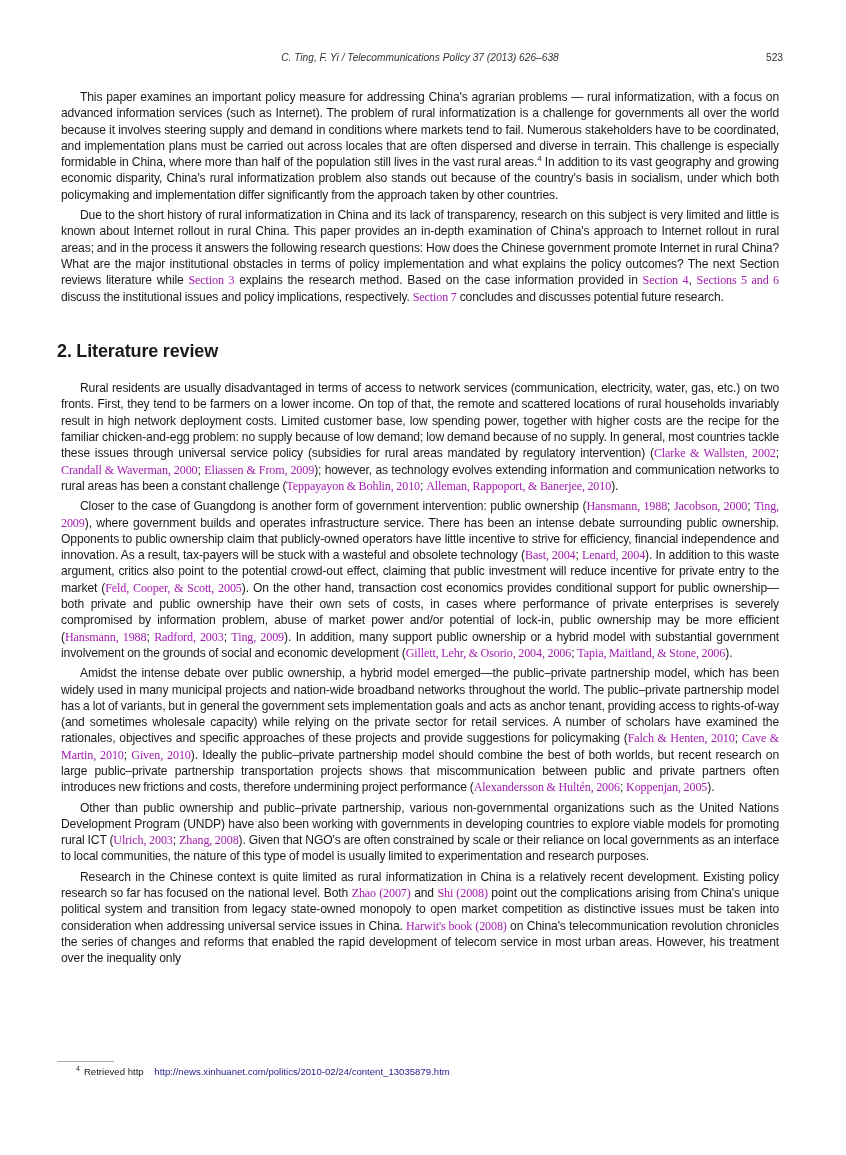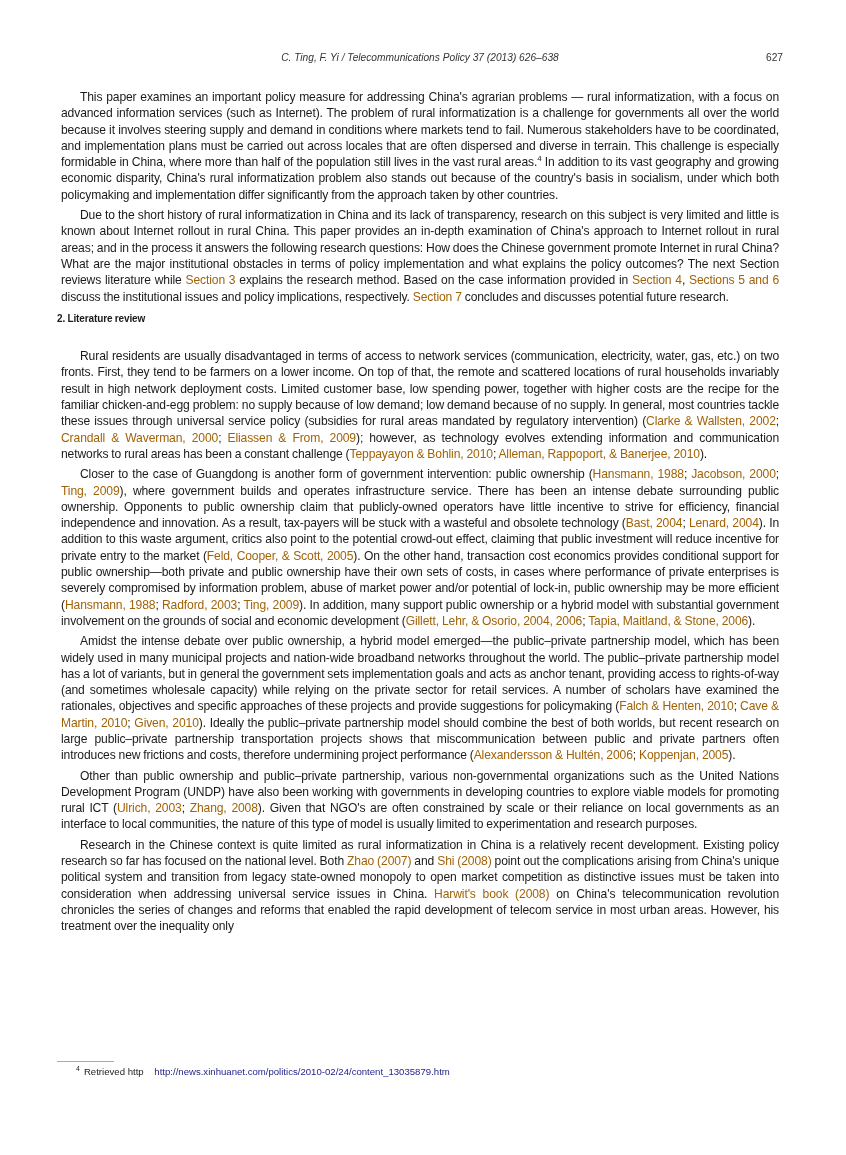--- a/index.html
+++ b/index.html
@@ -13,41 +13,41 @@
     font-size: 10.2px; font-style: italic; color: #333;
   }
   .running-head .rh-title { position: absolute; left: 0; right: 0; text-align: center; }
   .running-head .rh-page { position: absolute; right: 0; font-style: normal; }
   .body-text {
     position: absolute; top: 85px; left: 57px; width: 726px;
     font-size: 12.1px; line-height: 16.3px; text-align: justify;
     letter-spacing: -0.12px; word-spacing: -0.3px;
   }
   .body-text p { margin: 4px; text-indent: 19px; }
-  a.cite, a.xref { color: #a16207; text-decoration: none; }
+  a.cite, a.xref { color: #a21caf; text-decoration: none; font-family: Liberation Serif, serif; }
   sup.fnref { font-size: 8px; line-height: 0; vertical-align: super; }
   h2.section-head {
-    margin: 6px 0 21px 0; font-size: 10px; font-weight: bold; text-indent: 0;
+    margin: 38px 0 21px 0; font-size: 18px; font-weight: bold; text-indent: 0;
   }
   .footnote-rule {
     position: absolute; top: 1061px; left: 57px; width: 57px; height: 0;
     border-top: 1px solid #aaa;
   }
   .footnote {
     position: absolute; top: 1065px; left: 76px; font-size: 9.6px; color: #222;
   }
   .footnote sup { font-size: 7px; vertical-align: super; margin-right: 4px; }
   .footnote a { color: #24248c; text-decoration: none; padding-left: 8px; }
 </style>
 </head>
 <body>
 
 <div class="running-head">
   <span class="rh-title">C. Ting, F. Yi / Telecommunications Policy 37 (2013) 626–638</span>
-  <span class="rh-page">627</span>
+  <span class="rh-page">523</span>
 </div>
 
 <div class="body-text">
 
   <p><span>This paper examines an important policy measure for addressing China's agrarian problems — rural informatization, with a focus on advanced information services (such as Internet). The problem of rural informatization is a challenge for governments all over the world because it involves steering supply and demand in conditions where markets tend to fail. Numerous stakeholders have to be coordinated, and implementation plans must be carried out across locales that are often dispersed and diverse in terrain. This challenge is especially formidable in China, where more than half of the population still lives in the vast rural areas.</span><sup class="fnref">4</sup><span> In addition to its vast geography and growing economic disparity, China's rural informatization problem also stands out because of the country's basis in socialism, under which both policymaking and implementation differ significantly from the approach taken by other countries.</span></p>
 
   <p><span>Due to the short history of rural informatization in China and its lack of transparency, research on this subject is very limited and little is known about Internet rollout in rural China. This paper provides an in-depth examination of China's approach to Internet rollout in rural areas; and in the process it answers the following research questions: How does the Chinese government promote Internet in rural China? What are the major institutional obstacles in terms of policy implementation and what explains the policy outcomes? The next Section reviews literature while </span><a class="xref">Section 3</a><span> explains the research method. Based on the case information provided in </span><a class="xref">Section 4</a><span>, </span><a class="xref">Sections 5 and 6</a><span> discuss the institutional issues and policy implications, respectively. </span><a class="xref">Section 7</a><span> concludes and discusses potential future research.</span></p>
 
   <h2 class="section-head">2.  Literature review</h2>
 

